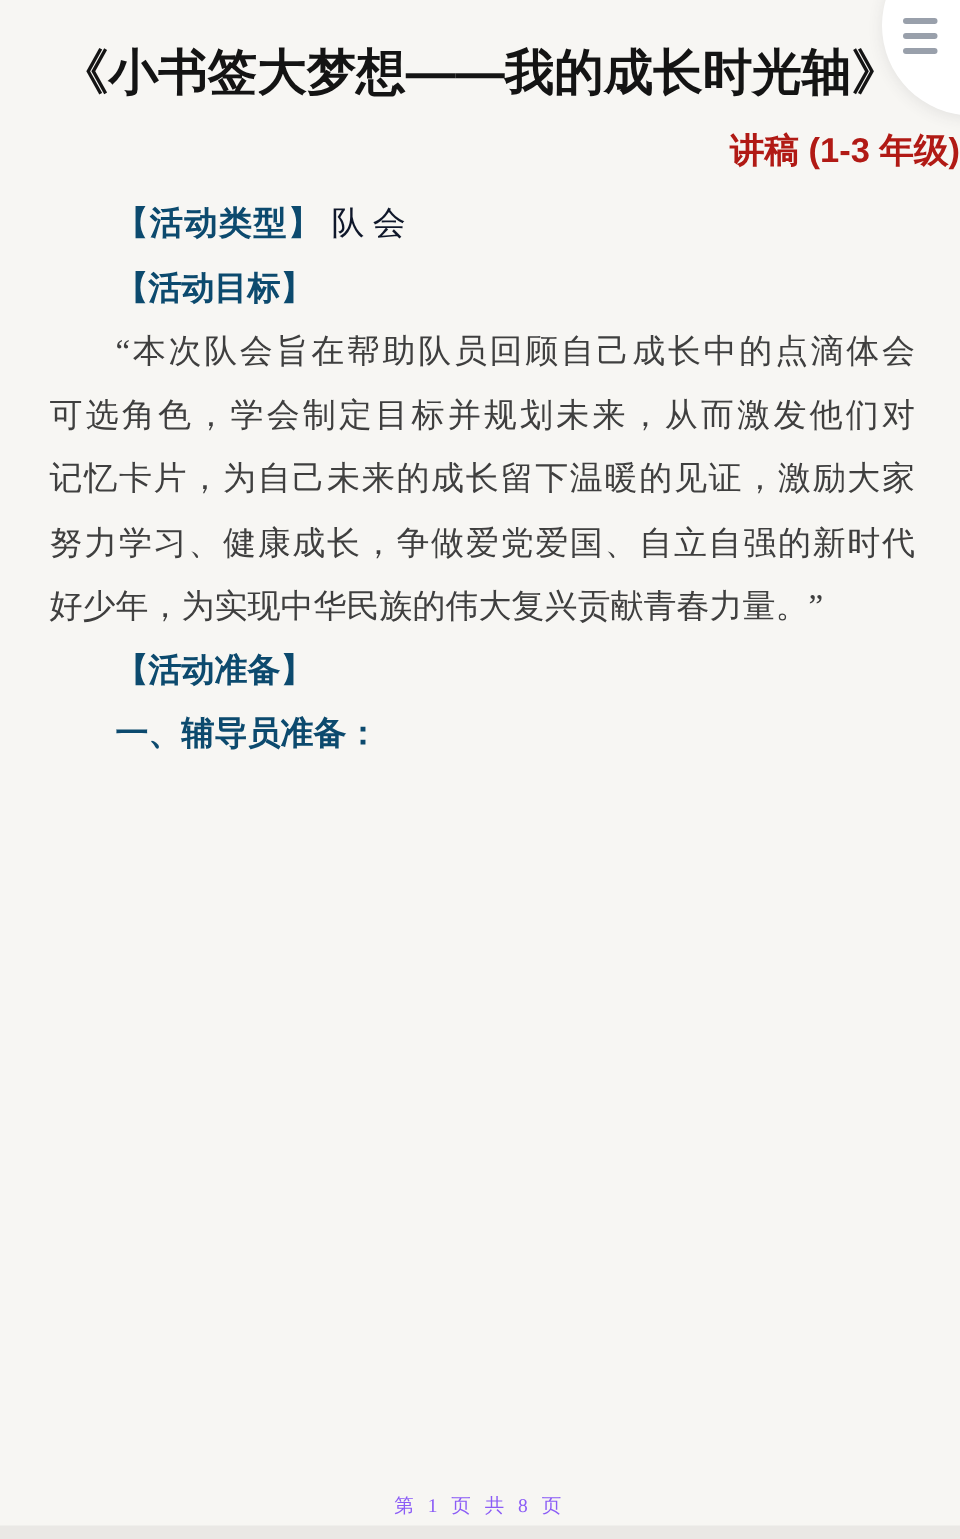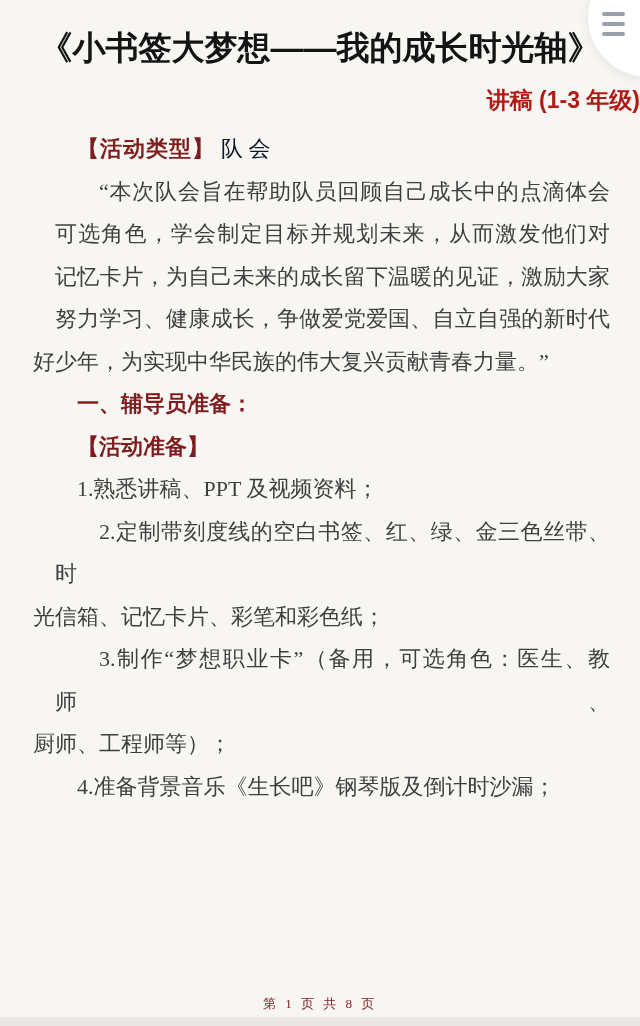--- a/index.html
+++ b/index.html
@@ -76,39 +76,39 @@
 
   .doc-body {
     margin-top: 13px;
     padding: 0 30px 0 33px;
     font-size: 22px;
     line-height: 42.5px;
   }
 
   .row { min-height: 42.5px; }
   .indent { text-indent: 2em; }
-  .fill { text-align: justify; text-align-last: justify; margin-left: 22px; }
+  .fill { text-align: justify; text-align-last: justify; }
 
   .field-label, .heading, .subheading {
     font-family: Liberation Serif, serif;
     font-weight: 800;
-    color: #7f1d1d;
+    color: #0c4a6e;
   }
   .field-label { letter-spacing: 1px; }
   .field-value { color: #0f172a; padding-left: 6px; }
 
   .page-footer {
     position: absolute;
     left: 0;
     bottom: 13px;
     width: 640px;
     text-align: center;
     font-size: 13px;
     letter-spacing: 3px;
-    color: #7f1d1d;
+    color: #8b5cf6;
   }
 
   .bottom-strip {
     position: absolute;
     left: 0;
     bottom: 0;
     width: 640px;
     height: 9px;
     background: #eae8e5;
   }
@@ -132,52 +132,39 @@
   <div class="doc-body">
 
     <div>
 
         <div class="row field-row indent">
           <span class="field-label">【活动类型】</span><span class="field-value">队 会</span>
         </div>
 
       </div>
 
+    <div class="row heading indent">【活动目标】</div>
 
     <div>
 
         <div class="row para-line indent fill">“本次队会旨在帮助队员回顾自己成长中的点滴体会</div>
 
         <div class="row para-line fill">可选角色，学会制定目标并规划未来，从而激发他们对</div>
 
 
         <div class="row para-line fill">记忆卡片，为自己未来的成长留下温暖的见证，激励大家</div>
 
         <div class="row para-line fill">努力学习、健康成长，争做爱党爱国、自立自强的新时代</div>
 
         <div class="row para-line">好少年，为实现中华民族的伟大复兴贡献青春力量。”</div>
       </div>
 
+    <div class="row heading indent">【活动准备】</div>
+
     <div class="row subheading indent">一、辅导员准备：</div>
 
-    <div class="row heading indent">【活动准备】</div>
-
-    <div>
-
-        <div class="row list-line indent">1.熟悉讲稿、PPT 及视频资料；</div>
-
-        <div class="row list-line indent fill">2.定制带刻度线的空白书签、红、绿、金三色丝带、时</div>
-
-        <div class="row list-line">光信箱、记忆卡片、彩笔和彩色纸；</div>
-
-        <div class="row list-line indent fill">3.制作“梦想职业卡”（备用，可选角色：医生、教师、</div>
-
-        <div class="row list-line">厨师、工程师等）；</div>
-
-        <div class="row list-line indent">4.准备背景音乐《生长吧》钢琴版及倒计时沙漏；</div>
-      </div>
 
   </div>
 
   <div class="page-footer">第 1 页 共 8 页</div>
 
   <div class="bottom-strip"></div>
 </div>
 
 </body></html>

